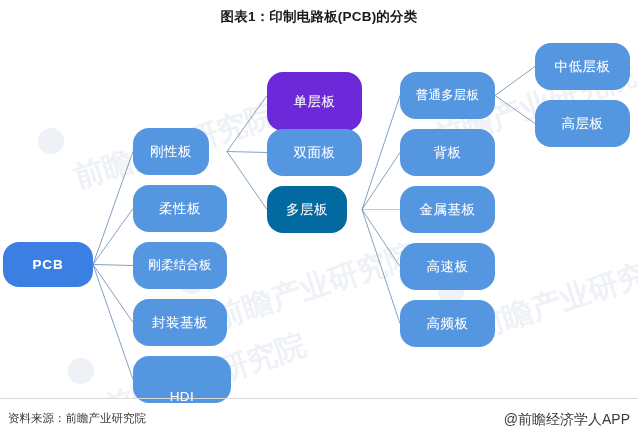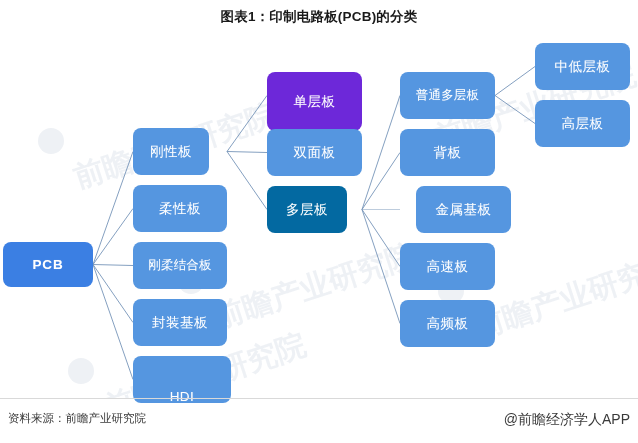--- a/index.html
+++ b/index.html
@@ -48,21 +48,21 @@
   }
 
   svg.links{
     position:absolute;left:0;top:0;
     width:638px;height:372px;
   }
 
   .node{
     position:absolute;
     box-sizing:border-box;
-    border-radius:8px;
+    border-radius:16px;
     background:#5596e0;
     display:flex;
     align-items:center;
     justify-content:center;
     color:#ffffff;
     font-size:13.5px;
     line-height:1;
     letter-spacing:0.5px;
     text-shadow:0 0 1px rgba(255,255,255,.25);
   }
@@ -158,21 +158,21 @@
       </div>
       <div class="node" style="left: 267px; top: 160px; width: 80px; height: 47px; background: #0369a1;">
         <span>多层板</span>
       </div>
       <div class="node wide-label" style="left: 400px; top: 46px; width: 95px; height: 47px; background: rgb(85, 150, 224);">
         <span>普通多层板</span>
       </div>
       <div class="node" style="left: 400px; top: 103px; width: 95px; height: 47px; background: rgb(85, 150, 224);">
         <span>背板</span>
       </div>
-      <div class="node" style="left: 400px; top: 160px; width: 95px; height: 47px; background: rgb(85, 150, 224); margin-left: 16px;">
+      <div class="node" style="left: 400px; top: 160px; width: 95px; height: 47px; background: rgb(85, 150, 224);">
         <span>金属基板</span>
       </div>
       <div class="node" style="left: 400px; top: 217px; width: 95px; height: 47px; background: rgb(85, 150, 224); align-items: center;">
         <span>高速板</span>
       </div>
       <div class="node" style="left: 400px; top: 274px; width: 95px; height: 47px; background: rgb(85, 150, 224);">
         <span>高频板</span>
       </div>
       <div class="node" style="left: 535px; top: 17px; width: 95px; height: 47px; background: rgb(85, 150, 224);">
         <span>中低层板</span>

